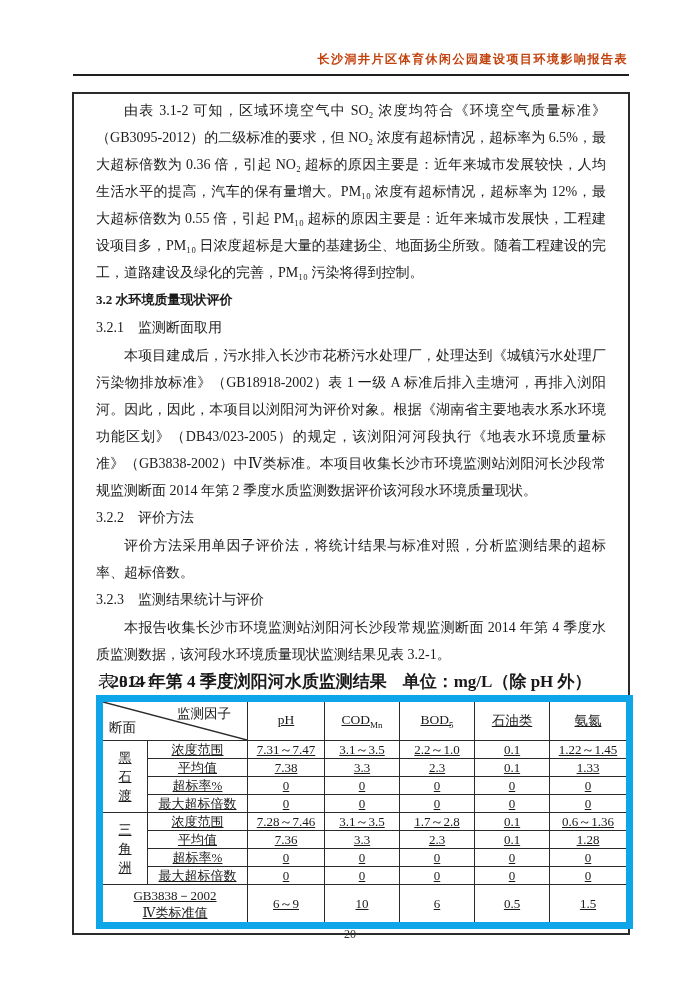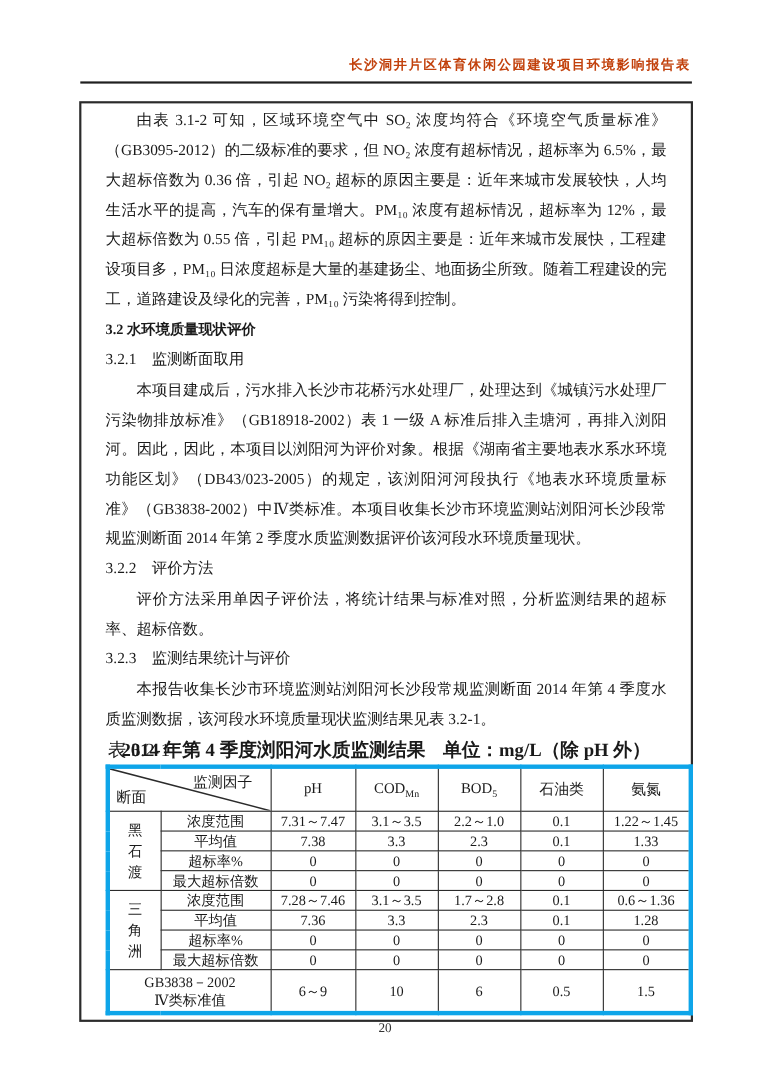--- a/index.html
+++ b/index.html
@@ -59,21 +59,22 @@
   }
   .cap-label { position: absolute; left: 2px; font-weight: normal; }
   .cap-title { font-weight: bold; margin-right: 16px; }
   .cap-unit  { font-weight: bold; }
 
   table.wq-table {
     width: 100%;
     border-collapse: collapse;
     table-layout: fixed;
     font-size: 13px;
-    border: 4px solid #0ea5e9;
+    border: 7px solid #0ea5e9;
+    text-decoration: underline;
   }
   .wq-table td, .wq-table th {
     border: 1px solid #2b2b2b;
     text-align: center;
     vertical-align: middle;
     padding: 0 2px;
     font-weight: normal;
     overflow: hidden;
   }
   .head-row th, .head-row td { height: 38px; font-size: 13.5px; }

